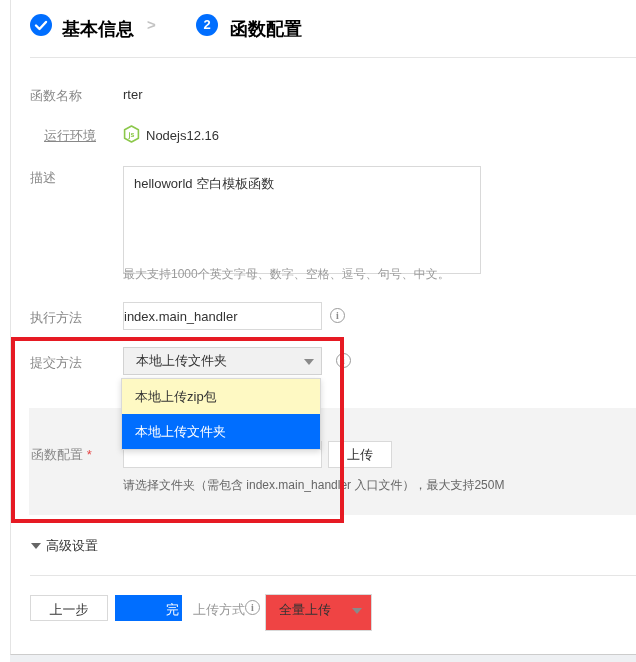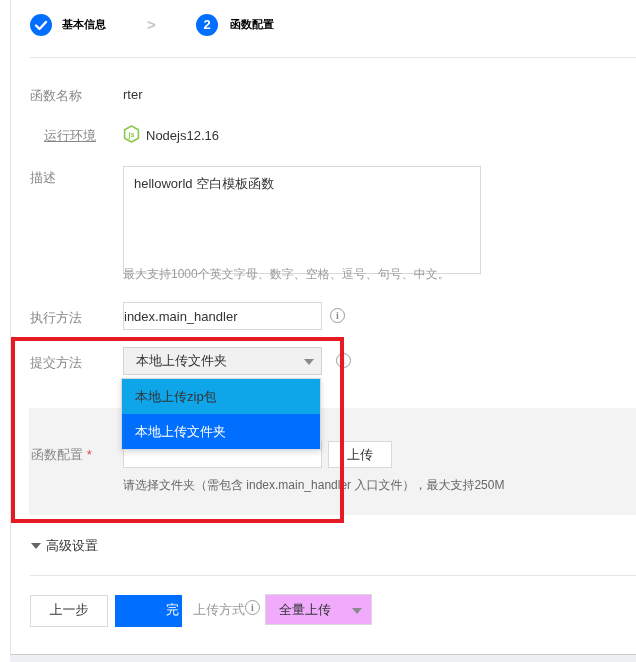--- a/index.html
+++ b/index.html
@@ -22,21 +22,21 @@
     background: #eef0f3;
   }
   .abs { position: absolute; }
 
   
   .step-circle {
     position: absolute; width: 22px; height: 22px; border-radius: 50%;
     background: #006eff; color: #fff; text-align: center;
     font-size: 13px; font-weight: bold; line-height: 22px;
   }
-  .step-label { position: absolute; font-size: 11px; font-weight: bold; color: #000; }
+  .step-label { position: absolute; font-size: 18px; font-weight: bold; color: #000; }
   .step-sep { position: absolute; font-size: 15px; color: #c3c3c3; font-weight: bold; }
   .hdr-divider { position: absolute; left: 30px; right: 0; top: 57px; height: 1px; background: #e5e5e5; }
 
   .field-label { position: absolute; font-size: 13px; color: #888; }
   .field-value { position: absolute; font-size: 13px; color: #333; }
   .hint { position: absolute; font-size: 12px; color: #9b9b9b; }
 
   textarea.desc-box {
     position: absolute; left: 123px; top: 166px; width: 358px; height: 108px;
     border: 1px solid #d9d9d9; resize: none; outline: none;
@@ -83,21 +83,21 @@
   .code-hint { position: absolute; left: 123px; top: 477px; font-size: 12px; color: #666; z-index: 1; white-space: nowrap; }
 
   
   .dropdown {
     position: absolute; left: 121px; top: 378px; width: 200px;
     background: #fff; border: 1px solid #d9d9d9;
     box-shadow: 0 2px 6px rgba(0,0,0,.15); z-index: 20;
   }
   .dropdown .opt {
     height: 35px; line-height: 35px; padding-left: 13px;
-    font-size: 13px; color: #333; cursor: pointer; background: #0ea5e9;
+    font-size: 13px; color: #333; cursor: pointer; background: #fef9c3;
   }
   .dropdown .opt.hovered { background: #ededed; }
   .dropdown .opt.selected { background: #006eff; color: #fff; }
 
   
   .annotation-rect {
     position: absolute; left: 11px; top: 337px; width: 333px; height: 186px;
     border: 4px solid #e61a23; z-index: 30; pointer-events: none;
   }
 
@@ -105,29 +105,29 @@
   .adv-caret {
     position: absolute; left: 31px; top: 543px; width: 0; height: 0;
     border-left: 5px solid transparent; border-right: 5px solid transparent;
     border-top: 6px solid #666;
   }
   .adv-label { position: absolute; left: 46px; top: 537px; font-size: 13px; color: #333; cursor: pointer; }
   .mid-divider { position: absolute; left: 30px; right: 0; top: 575px; height: 1px; background: #e5e5e5; }
 
   
   .btn {
-    position: absolute; height: 32px; font-size: 13px; text-align: center;
+    position: absolute; height: 26px; font-size: 13px; text-align: center;
     line-height: 27px; cursor: pointer;
   }
   .btn-plain { background: #fff; border: 1px solid #d9d9d9; color: #333; }
   .btn-primary { background: #006eff; border: 1px solid #006eff; color: #fff; padding-left: 48px; }
   .upload-mode-label { position: absolute; left: 193px; top: 601px; font-size: 13px; color: #999; }
   .footer-select {
-    position: absolute; left: 265px; top: 594px; width: 107px; height: 31px;
-    background: #f0abfc; border: 1px solid #d9d9d9; font-size: 13px; color: #333;
+    position: absolute; left: 265px; top: 594px; width: 107px; height: 37px;
+    background: #ef4444; border: 1px solid #d9d9d9; font-size: 13px; color: #333;
     line-height: 29px; padding-left: 13px; cursor: pointer;
   }
 </style>
 </head>
 <body>
 
 <div class="panel"></div>
 <div class="bottom-strip"></div>
 
 <div class="step-circle" style="left:30px; top:14px;">

